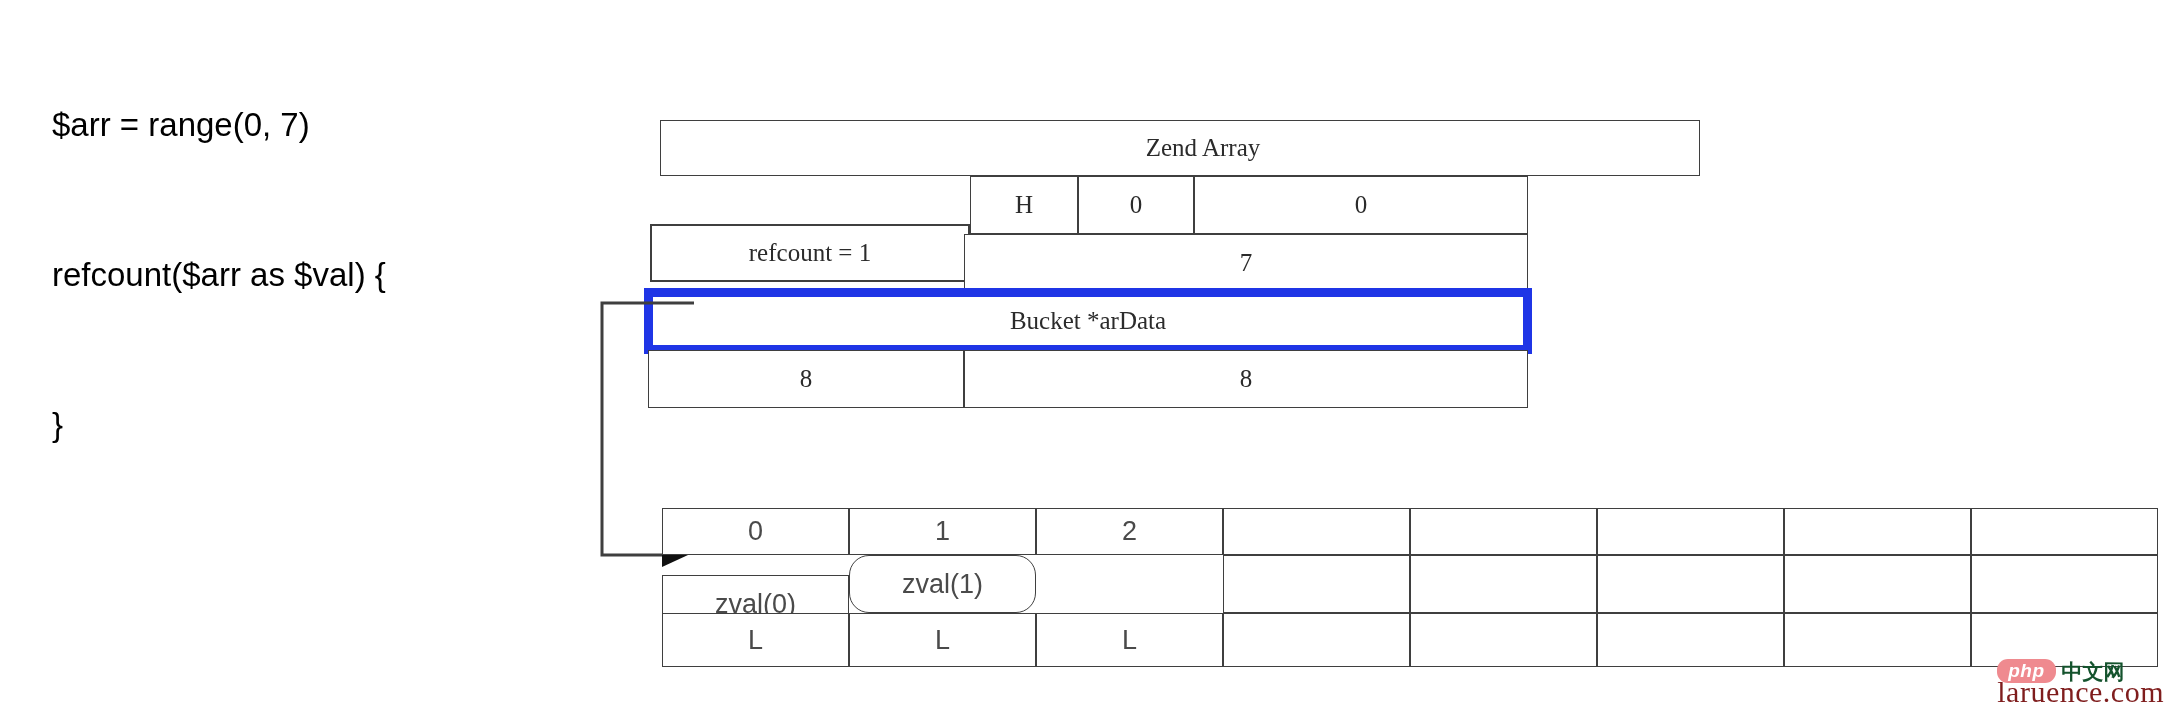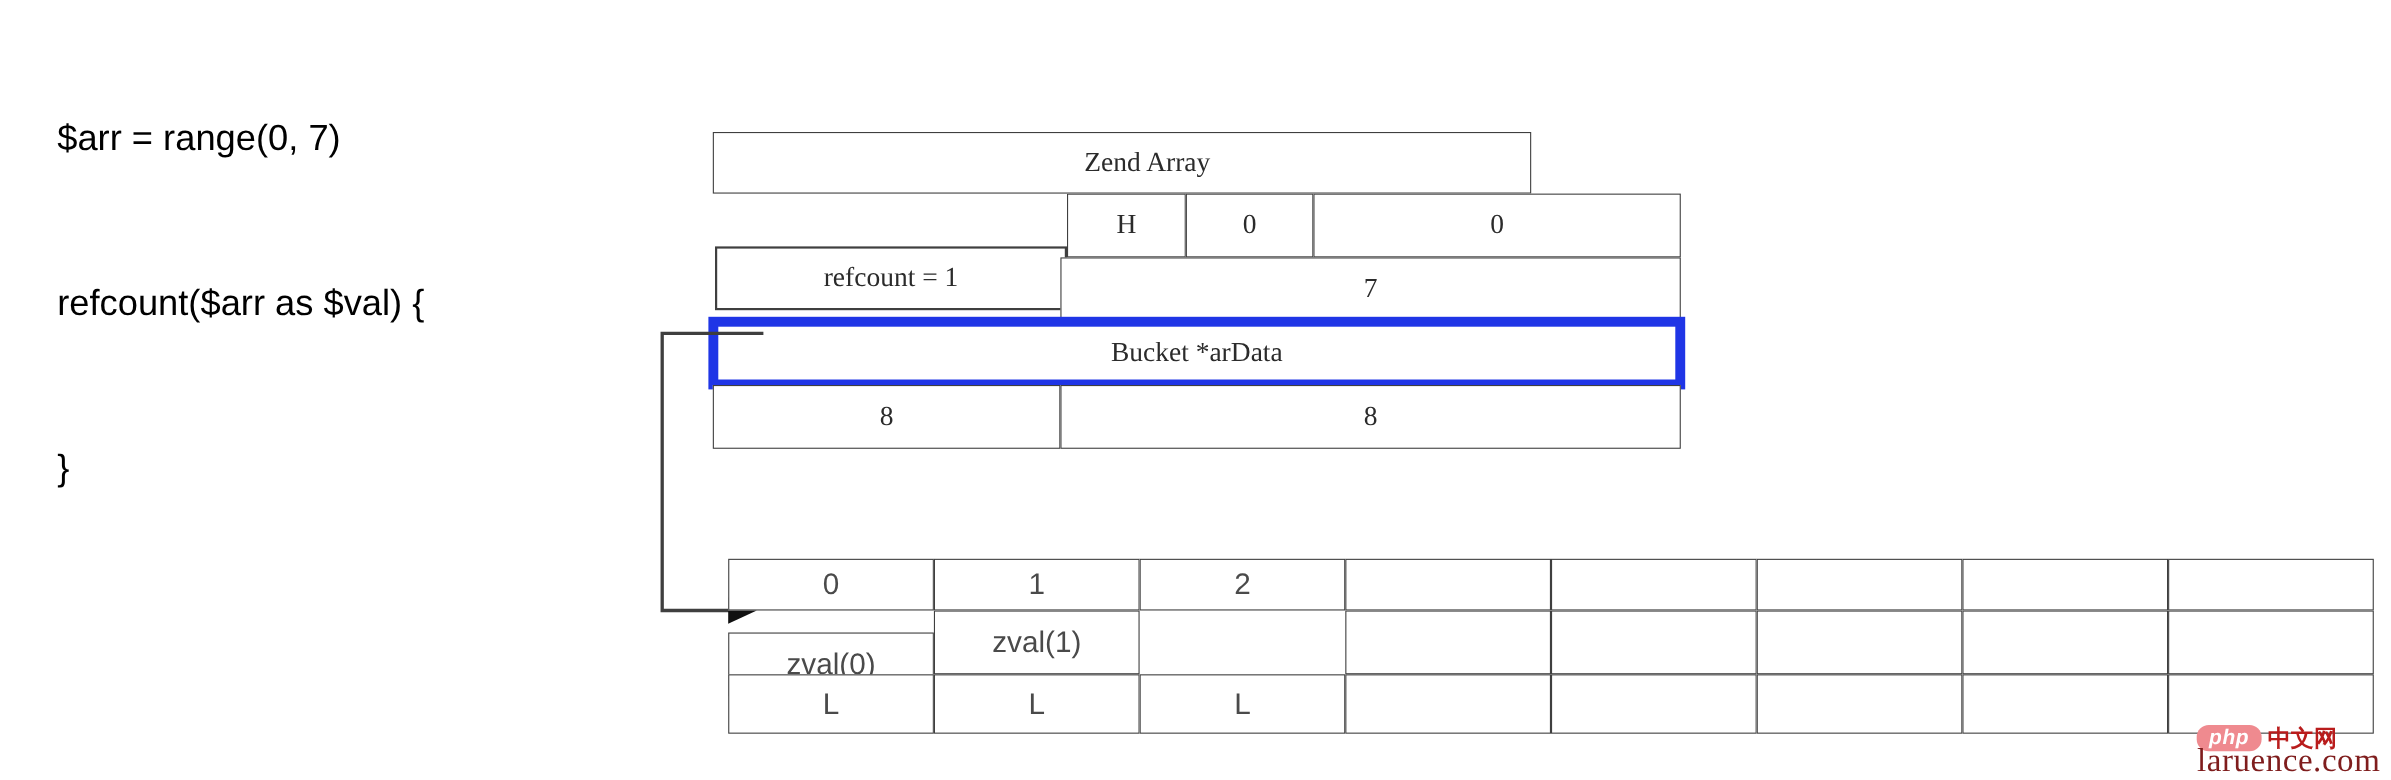--- a/index.html
+++ b/index.html
@@ -111,41 +111,41 @@
     font-weight: bold;
     font-size: 19px;
     padding: 2px 11px 3px 11px;
     border-radius: 11px;
     letter-spacing: 0.5px;
   }
   #cn-label {
     font-family: "Liberation Sans", sans-serif;
     font-size: 21px;
     font-weight: bold;
-    color: #b91c1c;
+    color: #14532d;
   }
   #watermark-domain {
     font-family: "Liberation Serif", serif;
     font-size: 30px;
     color: #7f1d1d;
     letter-spacing: 0.5px;
   }
 </style>
 </head>
 <body>
 
 <div id="code-block">
   <span class="code-line">$arr = range(0, 7)</span>
   <span class="code-line">refcount($arr as $val) {</span>
   <span class="code-line">}</span>
 </div>
 
 <div id="zend-struct">
 
-  <div class="cell serif" style="left:0px; top:0px; width:744px; height:56px;padding-left:46px;">
+  <div class="cell serif" style="left:12px; top:0px; width:1040px; height:56px;padding-left:46px;">
     <span>Zend Array</span>
   </div>
 
   <div class="cell serif" style="left:2px; top:56px; width:320px; height:58px; border-width:2.4px;margin-top:48px;">
     <span>refcount = 1</span>
   </div>
   <div class="cell serif" style="left:322px; top:56px; width:108px; height:58px;">
     <span>H</span>
   </div>
   <div class="cell serif" style="left:430px; top:56px; width:116px; height:58px;">
@@ -198,21 +198,21 @@
     </div>
     <div class="cell sans" style="left: 1122px; top: 0px; width: 187px; height: 47px;">
       <span></span>
     </div>
     <div class="cell sans" style="left: 1309px; top: 0px; width: 187px; height: 47px;">
       <span></span>
     </div>
     <div class="cell sans" style="left: 0px; top: 47px; width: 187px; height: 58px; margin-top: 20px;">
       <span>zval(0)</span>
     </div>
-    <div class="cell sans" style="left: 187px; top: 47px; width: 187px; height: 58px;">
+    <div class="cell sans" style="left: 187px; top: 47px; width: 187px; height: 58px; border-radius: 20px;">
       <span>zval(1)</span>
     </div>
     <div class="cell sans" style="left: 561px; top: 47px; width: 187px; height: 58px;">
       <span></span>
     </div>
     <div class="cell sans" style="left: 748px; top: 47px; width: 187px; height: 58px;">
       <span></span>
     </div>
     <div class="cell sans" style="left: 935px; top: 47px; width: 187px; height: 58px;">
       <span></span>

